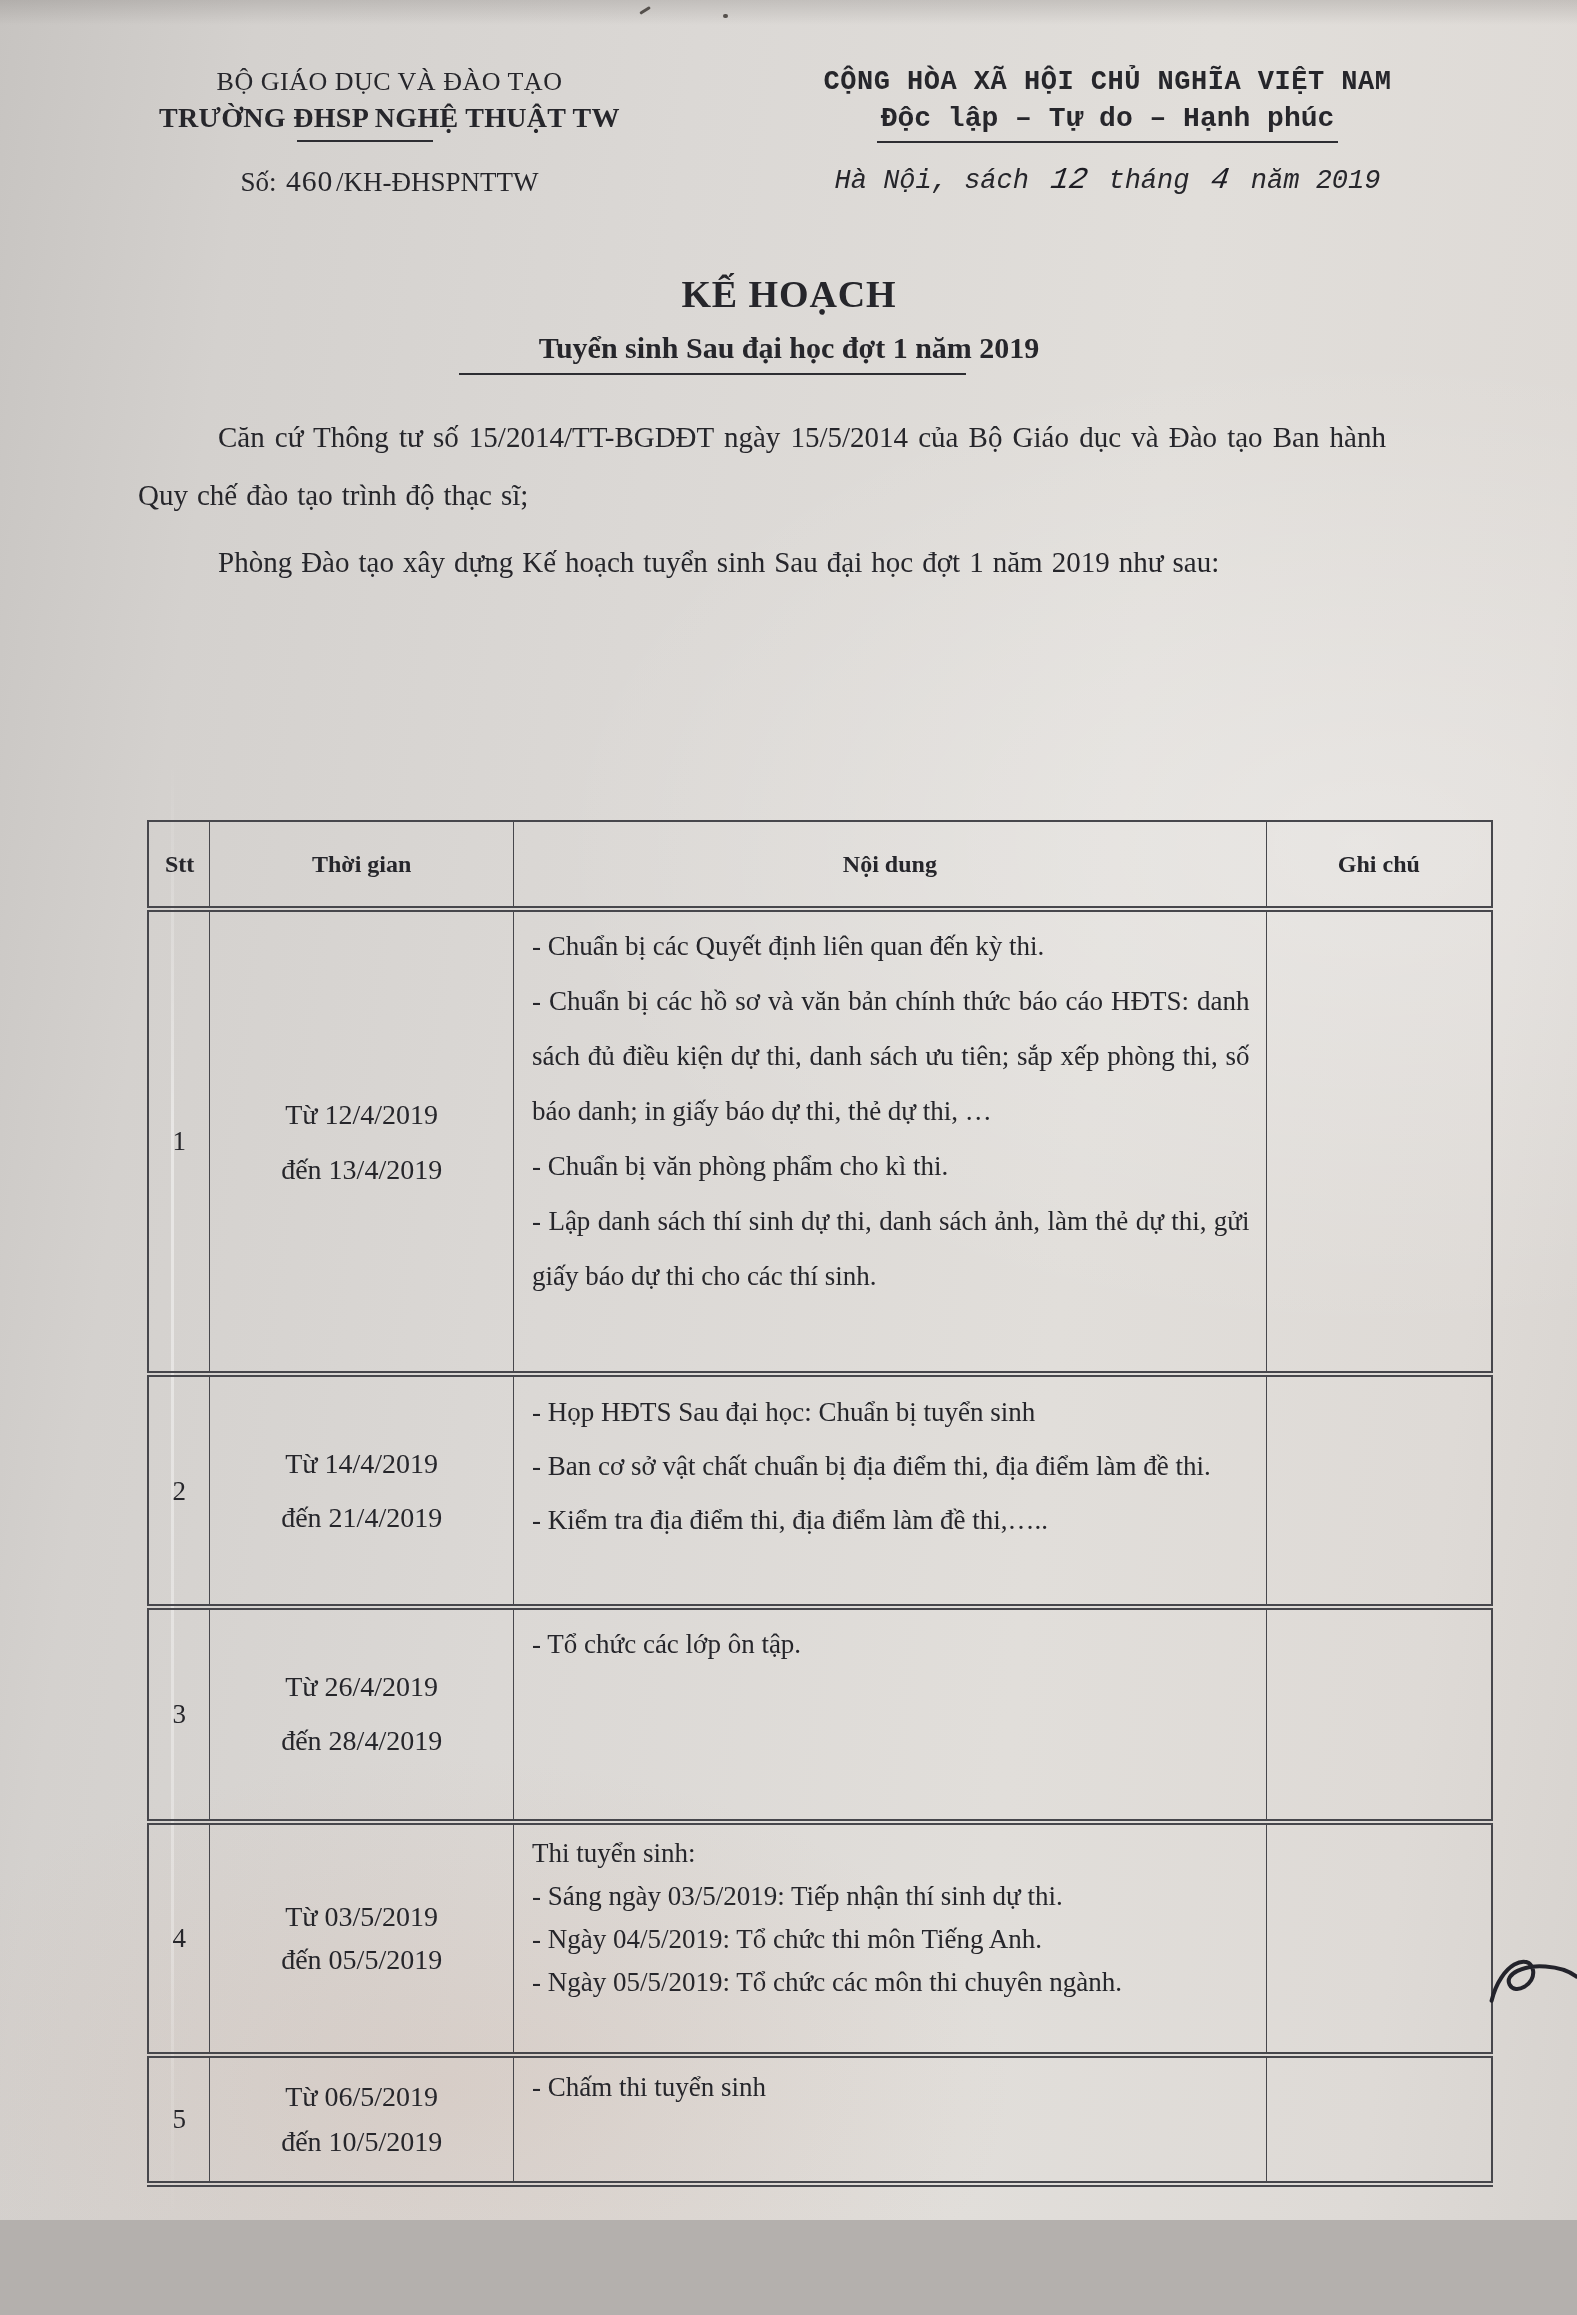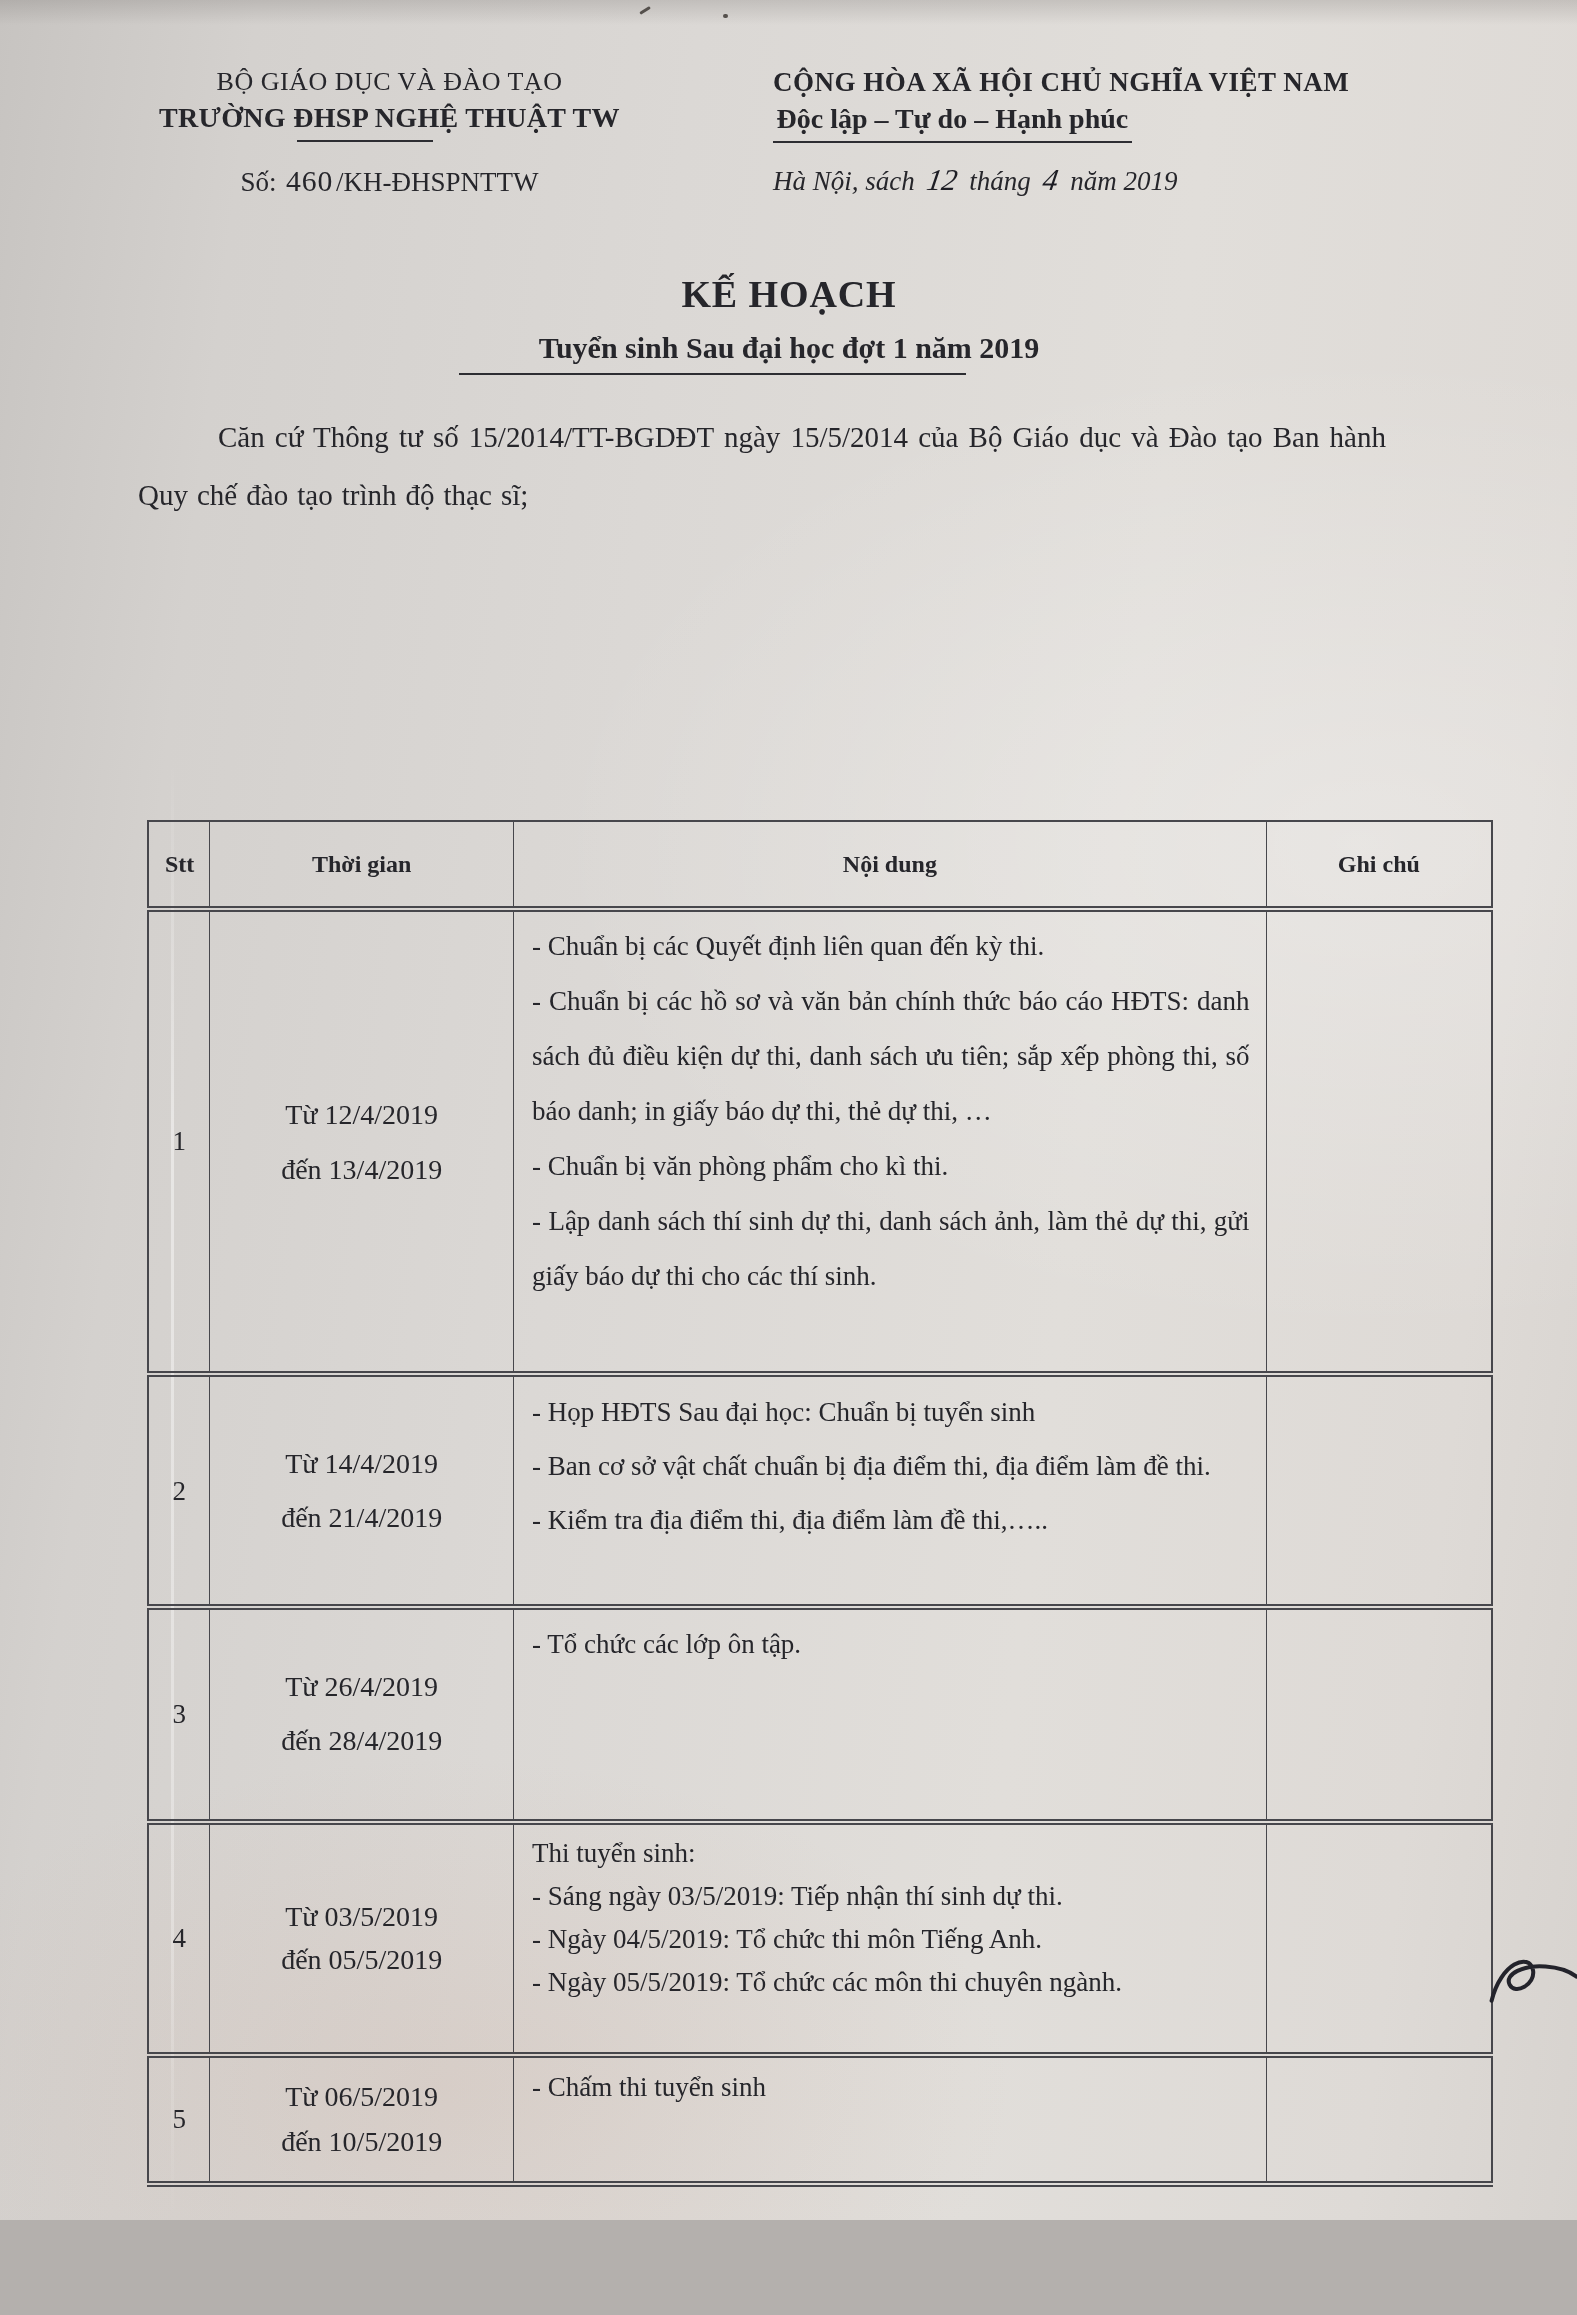--- a/index.html
+++ b/index.html
@@ -26,21 +26,21 @@
              background: #55504c; transform: rotate(-32deg); border-radius: 1.8px; }
   .speck-b { position: absolute; left: 723px; top: 13.6px; width: 4.5px; height: 4.5px;
              background: #55504c; border-radius: 50%; }
 
   
   .doc-header {
     position: absolute; top: 65px; left: 118px; right: 136px;
     display: flex; justify-content: space-between;
   }
   .header-left  { width: 543px; text-align: center; }
-  .header-right { width: 669px; text-align: left; }
+  .header-right { width: 669px; text-align: center; font-family: Liberation Mono, monospace; }
   .h-line1 { font-size: 26px; line-height: 34px; letter-spacing: 0.5px; }
   .h-line1.bold { font-weight: bold; font-size: 27px; }
   .h-line2 { font-weight: bold; font-size: 28px; line-height: 38px; letter-spacing: 0.3px; }
   .underline-short {
     width: 136px; height: 0; border-bottom: 2.7px solid #2d2d32;
     margin: 2.7px auto 0 auto; transform: translateX(-25px);
   }
   .motto-wrap { margin-top: 1.8px; }
   .motto {
     display: inline-block; font-weight: bold; font-size: 28px; line-height: 36px;
@@ -130,20 +130,21 @@
   </div>
 
   <div class="title-block">
     <h1 class="doc-title">KẾ HOẠCH</h1>
     <h2 class="doc-subtitle">Tuyển sinh Sau đại học đợt 1  năm 2019</h2>
     <div class="subtitle-underline"></div>
   </div>
 
   <div class="paragraphs">
     <p>Căn cứ Thông tư số 15/2014/TT-BGDĐT ngày 15/5/2014 của Bộ Giáo dục và Đào tạo Ban hành Quy chế đào tạo trình độ thạc sĩ;</p>
+    <p>Phòng Đào tạo xây dựng Kế hoạch tuyển sinh Sau đại học đợt 1 năm 2019 như sau:</p>
   </div>
 
   <div class="schedule">
     <table>
       <colgroup>
         <col style="width:4.6%">
           <col style="width:22.6%">
           <col style="width:56%">
           <col style="width:16.8%">
       </colgroup>

